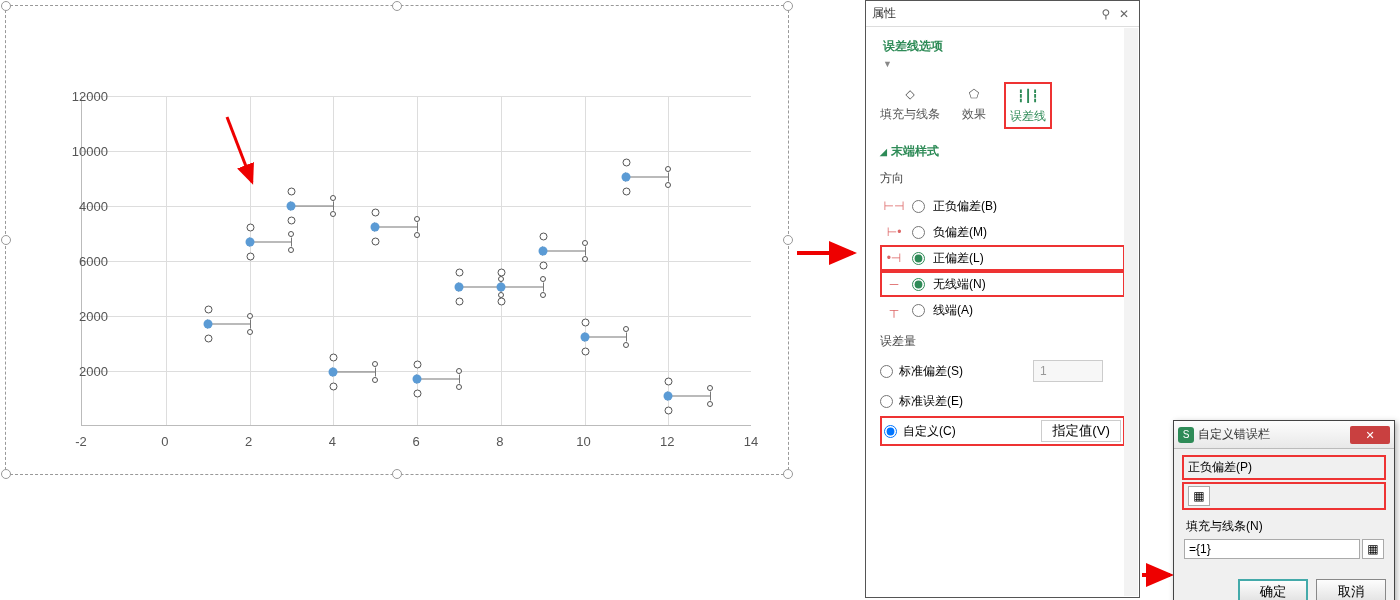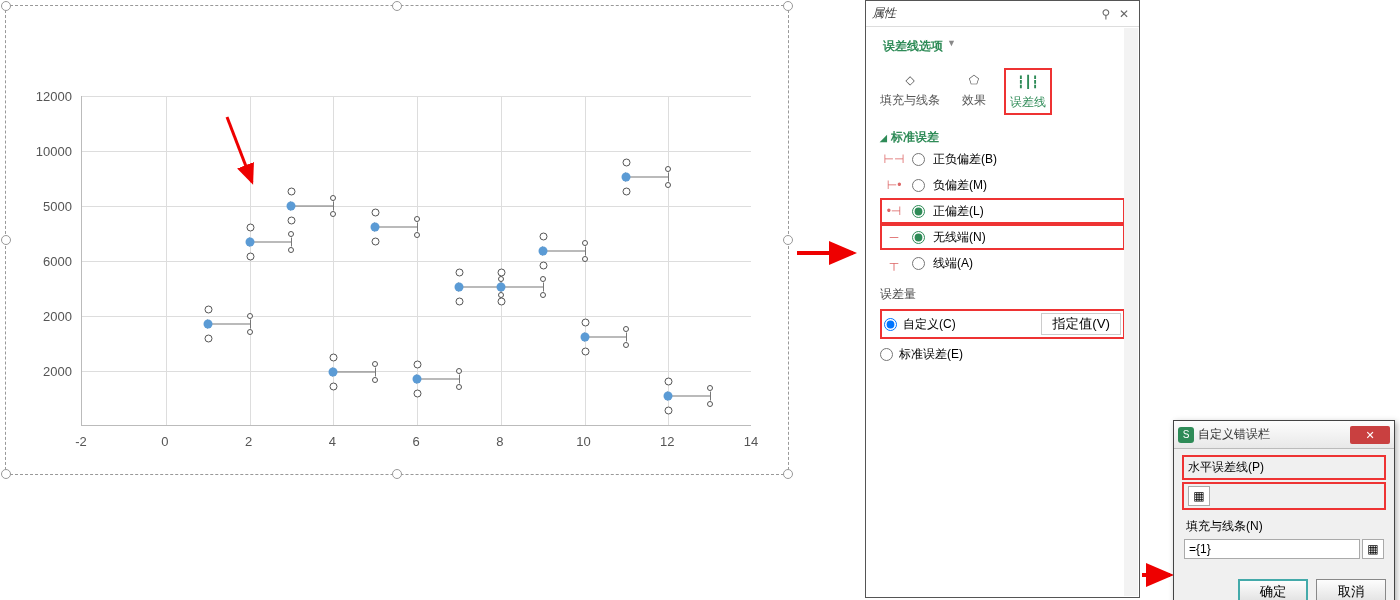--- a/index.html
+++ b/index.html
@@ -10,40 +10,40 @@
   .chart-handle { position: absolute; width: 10px; height: 10px; background: #fff; border: 1px solid #999; border-radius: 50%; }
   .h-tl { left: -5px; top: -5px; } .h-tr { right: -5px; top: -5px; }
   .h-bl { left: -5px; bottom: -5px; } .h-br { right: -5px; bottom: -5px; }
   .h-t { left: 50%; top: -5px; margin-left: -5px; } .h-b { left: 50%; bottom: -5px; margin-left: -5px; }
   .h-l { left: -5px; top: 50%; margin-top: -5px; } .h-r { right: -5px; top: 50%; margin-top: -5px; }
 
   .chart-title { text-align: center; font-size: 22px; color: #555; margin-top: 22px; }
   .plot-area { position: absolute; left: 75px; top: 90px; width: 670px; height: 330px; border-left: 1px solid #bbb; border-bottom: 1px solid #bbb; }
   .grid-h { position: absolute; left: 0; right: 0; border-top: 1px solid #ddd; }
   .grid-v { position: absolute; top: 0; bottom: 0; border-left: 1px solid #ddd; }
-  .y-tick { position: absolute; right: 716px; font-size: 13px; color: #555; transform: translateY(-50%); }
+  .y-tick { position: absolute; right: 680px; font-size: 13px; color: #555; transform: translateY(-50%); }
   .x-tick { position: absolute; top: 428px; font-size: 13px; color: #555; transform: translateX(-50%); }
 
   .point { position: absolute; width: 9px; height: 9px; border-radius: 50%; background: #5b9bd5; transform: translate(-50%, -50%); }
   .point::before, .point::after { content: ""; position: absolute; width: 6px; height: 6px; border: 1px solid #555; border-radius: 50%; background: #fff; left: 1px; }
   .point::before { top: -14px; } .point::after { bottom: -14px; }
   .sel-dot { position: absolute; width: 6px; height: 6px; border: 1px solid #555; border-radius: 50%; background: #fff; transform: translate(-50%, -50%); }
   .errbar { position: absolute; height: 1px; background: #777; transform: translateY(-50%); }
   .errbar::after { content: ""; position: absolute; right: -1px; top: -4px; height: 9px; width: 1px; background: #777; }
   .errbar::before { content: ""; position: absolute; left: -1px; top: -4px; height: 9px; width: 1px; background: #777; }
 
   .arrow-red { position: absolute; }
   .arrow-red svg { overflow: visible; }
 
   
   .panel { position: absolute; left: 865px; top: 0; width: 275px; height: 598px; border: 1px solid #555; background: #fff; }
   .panel-head { display: flex; align-items: center; height: 26px; padding: 0 6px; border-bottom: 1px solid #ddd; }
-  .panel-head .title { flex: 1; color: #333; font-style: italic; }
+  .panel-head .title { flex: 1; color: #333; }
   .panel-head .pin, .panel-head .close { width: 18px; text-align: center; cursor: pointer; color: #666; }
-  .dropdown { display: inline-flex; gap: 4px; margin: 6px 8px; padding: 4px 8px; color: #2e8b57; font-weight: bold; border: 1px solid transparent; }
+  .dropdown { display: inline-flex; gap: 4px; margin: 6px 8px; padding: 4px 8px; color: #2e8b57; font-weight: bold; border: 1px solid transparent; flex-direction: column; }
   .dropdown .caret { font-size: 9px; color: #888; }
 
   .tabs { display: flex; gap: 14px; padding: 2px 10px 8px; }
   .tab { display: flex; flex-direction: column; align-items: center; gap: 2px; font-size: 12px; color: #555; cursor: pointer; padding: 2px 4px; }
   .tab.active { color: #2e8b57; border: 2px solid #e33; }
   .tab-ico { width: 24px; height: 20px; display: flex; align-items: center; justify-content: center; }
 
   .section { padding: 6px 14px; }
   .sec-title { color: #2e8b57; font-weight: bold; display: flex; align-items: center; gap: 4px; }
   .sec-title::before { content: "◢"; font-size: 9px; color: #2e8b57; }
@@ -153,21 +153,21 @@
       <div class="errbar" style="left: 586.25px; top: 299.75px; width: 41.875px;"></div>
       <div class="point" style="left: 586.25px; top: 299.75px;"></div>
       <div class="sel-dot" style="left: 628.125px; top: 291.75px;"></div>
       <div class="sel-dot" style="left: 628.125px; top: 307.75px;"></div>
     </div>
   <div id="yticks"></div>
   <div id="xticks"></div>
 <div class="y-tick" style="top: 365px;">2000</div>
     <div class="y-tick" style="top: 310px;">2000</div>
     <div class="y-tick" style="top: 255px;">6000</div>
-    <div class="y-tick" style="top: 200px;">5000</div>
+    <div class="y-tick" style="top: 200px;">4000</div>
     <div class="y-tick" style="top: 145px;">10000</div>
     <div class="y-tick" style="top: 90px;">12000</div>
     <div class="x-tick" style="left: 75px;">-2</div>
     <div class="x-tick" style="left: 158.75px;">0</div>
     <div class="x-tick" style="left: 242.5px;">2</div>
     <div class="x-tick" style="left: 326.25px;">4</div>
     <div class="x-tick" style="left: 410px;">6</div>
     <div class="x-tick" style="left: 493.75px;">8</div>
     <div class="x-tick" style="left: 577.5px;">10</div>
     <div class="x-tick" style="left: 661.25px;">12</div>
@@ -226,22 +226,23 @@
       <span class="tab-ico">⬠</span>
       <span>效果</span>
     </div>
     <div class="tab active">
       <span class="tab-ico">┇┃┇</span>
       <span>误差线</span>
     </div>
   </div>
 
   <div class="section">
-    <div class="sec-title">标准误差</div>
-
+    <div class="sec-title">末端样式</div>
+
+    <div class="subhead">方向</div>
     <div class="opt-row">
       <span class="opt-ico" style="color:#d66">⊢⊣</span>
       <input type="radio" name="dir" style="">
       <span>正负偏差(B)</span>
     </div>
     <div class="opt-row">
       <span class="opt-ico" style="color:#d66">⊢•</span>
       <input type="radio" name="dir" style="">
       <span>负偏差(M)</span>
     </div>
@@ -256,46 +257,54 @@
       <input type="radio" name="end" checked="" style="">
       <span>无线端(N)</span>
     </div>
     <div class="opt-row">
       <span class="opt-ico" style="color:#d66">┬</span>
       <input type="radio" name="end" style="">
       <span>线端(A)</span>
     </div>
 
     <div class="subhead">误差量</div>
+    <div class="amount-row">
+      <span class="lbl">
+          <input type="radio" name="amt" style="">
+          <span>标准偏差(S)</span>
+        </span>
+      <span class="val">1</span>
+        <span class="pct"></span>
+    </div>
+    <div class="amount-row">
+      <span class="lbl">
+          <input type="radio" name="amt" style="">
+          <span>标准误差(E)</span>
+        </span>
+    </div>
     <div class="amount-row boxed">
       <span class="lbl">
           <input type="radio" name="amt" checked="" style="">
           <span>自定义(C)</span>
         </span>
       <button class="btn">指定值(V)</button>
     </div>
-    <div class="amount-row">
-      <span class="lbl">
-          <input type="radio" name="amt" style="">
-          <span>标准误差(E)</span>
-        </span>
-    </div>
   </div>
 
   <div class="scrollbar"></div>
 </div>
 
 <div class="dialog">
   <div class="dlg-title">
     <span class="logo">S</span>
     <span class="t">自定义错误栏</span>
     <span class="x">✕</span>
   </div>
   <div class="dlg-body">
-    <div class="box-lbl">水平误差线(P)</div>
+    <div class="box-lbl">正负偏差(P)</div>
     <div class="inp-row">
       <span class="ref-btn">▦</span>
     </div>
     <div style="padding:2px 4px;">填充与线条(N)</div>
     <div class="inp-row2">
       <input type="text" value="={1}" style="">
       <span class="ref-btn">▦</span>
     </div>
   </div>
   <div class="dlg-foot">

